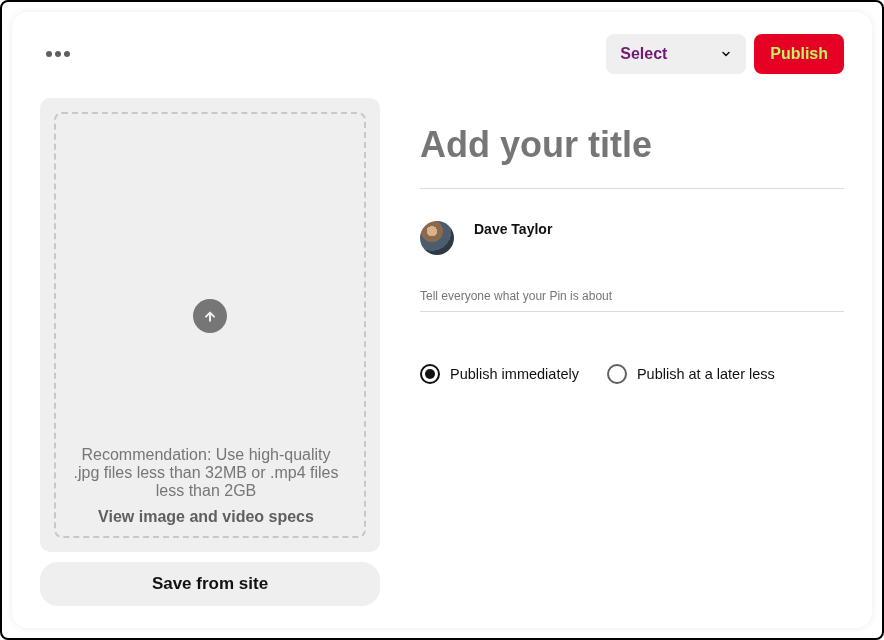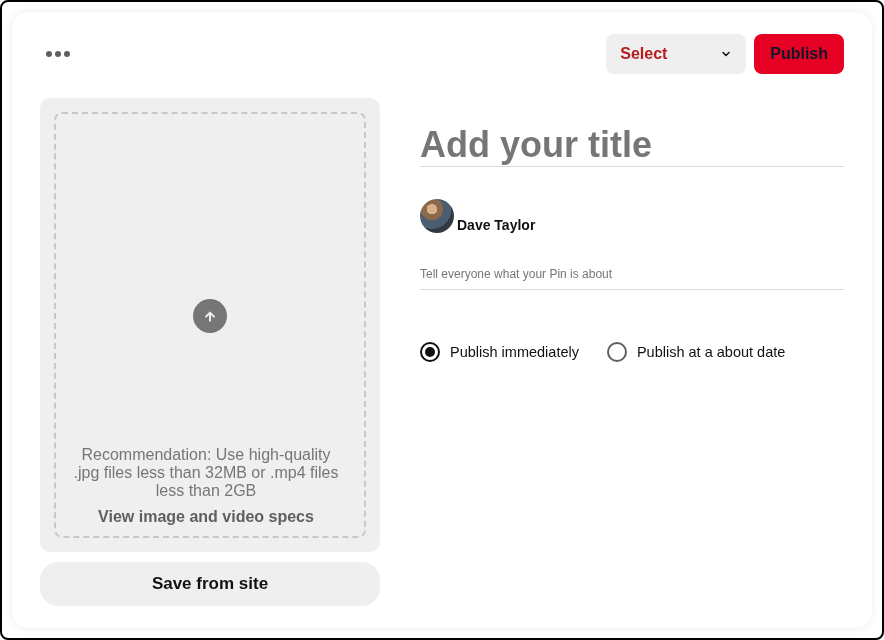--- a/index.html
+++ b/index.html
@@ -19,26 +19,26 @@
   }
   .more-btn {
     display: flex; gap: 3px; cursor: pointer; padding: 4px 6px;
   }
   .dot { width: 6px; height: 6px; background: #5f5f5f; border-radius: 50%; }
   .top-right { display: flex; align-items: center; gap: 8px; }
   .select-btn {
     display: flex; align-items: center; justify-content: space-between;
     background: #efefef; border-radius: 8px;
     height: 40px; width: 140px; padding: 0 14px;
-    color: #b91c1c; font-size: 16px; font-weight: 600;
+    color: #701a75; font-size: 16px; font-weight: 600;
     cursor: pointer;
   }
   .chevron-down { width: 12px; height: 12px; }
   .publish-btn {
-    background: #e60023; color: #0f172a; font-weight: 700;
+    background: #e60023; color: #bef264; font-weight: 700;
     font-size: 16px; height: 40px; padding: 0 16px;
     border-radius: 8px; display: flex; align-items: center; justify-content: center;
     cursor: pointer; border: none;
   }
   .content {
     display: flex; gap: 40px; margin-top: 24px; flex: 1;
     min-height: 0;
   }
   .left-col { width: 340px; display: flex; flex-direction: column; gap: 10px; }
   .upload-panel {
@@ -64,25 +64,25 @@
   .spec-link { color: #5f5f5f; font-weight: 700; margin-top: 8px; display: inline-block; cursor: pointer; text-align: center; }
   .save-site-btn {
     background: #efefef; border-radius: 18px; height: 44px;
     display: flex; align-items: center; justify-content: center;
     font-weight: 700; font-size: 17px; color: #111; cursor: pointer;
   }
   .right-col { flex: 1; display: flex; flex-direction: column; padding-top: 20px; }
   .title-input {
     border: none; border-bottom: 1px solid #dcdcdc;
     font-size: 36px; font-weight: 700; color: #14532d;
-    padding: 6px 0 0 0; outline: none; width: 100%;
+    padding: 6px 0 22px 0; outline: none; width: 100%;
     background: transparent;
   }
   .title-input::placeholder { color: #767676; }
-  .user-row { display: flex; align-items: flex-end; gap: 3px; margin-top: 32px; }
+  .user-row { display: flex; align-items: flex-start; gap: 20px; margin-top: 32px; }
   .avatar {
     width: 34px; height: 34px; border-radius: 50%;
     background: radial-gradient(circle at 35% 30%, #d8b18a 0 16%, #8a6a4a 16% 34%, #4b5d6e 34% 60%, #2f3a45 60% 100%);
   }
   .user-name { font-weight: 700; font-size: 14px; color: #111; }
   .desc-input {
     border: none; border-bottom: 1px solid #dcdcdc;
     font-size: 12px; color: #111; width: 100%;
     padding: 8px 0; margin-top: 26px; outline: none; background: transparent;
   }
@@ -165,19 +165,19 @@
 
       <div class="schedule-row">
         <label class="radio-opt">
           <span class="radio-outer">
               <span class="radio-inner"></span>
             </span>
           <span>Publish immediately</span>
         </label>
         <label class="radio-opt">
           <span class="radio-outer off"></span>
-          <span>Publish at a about date</span>
+          <span>Publish at a later less</span>
         </label>
       </div>
     </div>
 
   </div>
 </div>
 
 </body></html>

